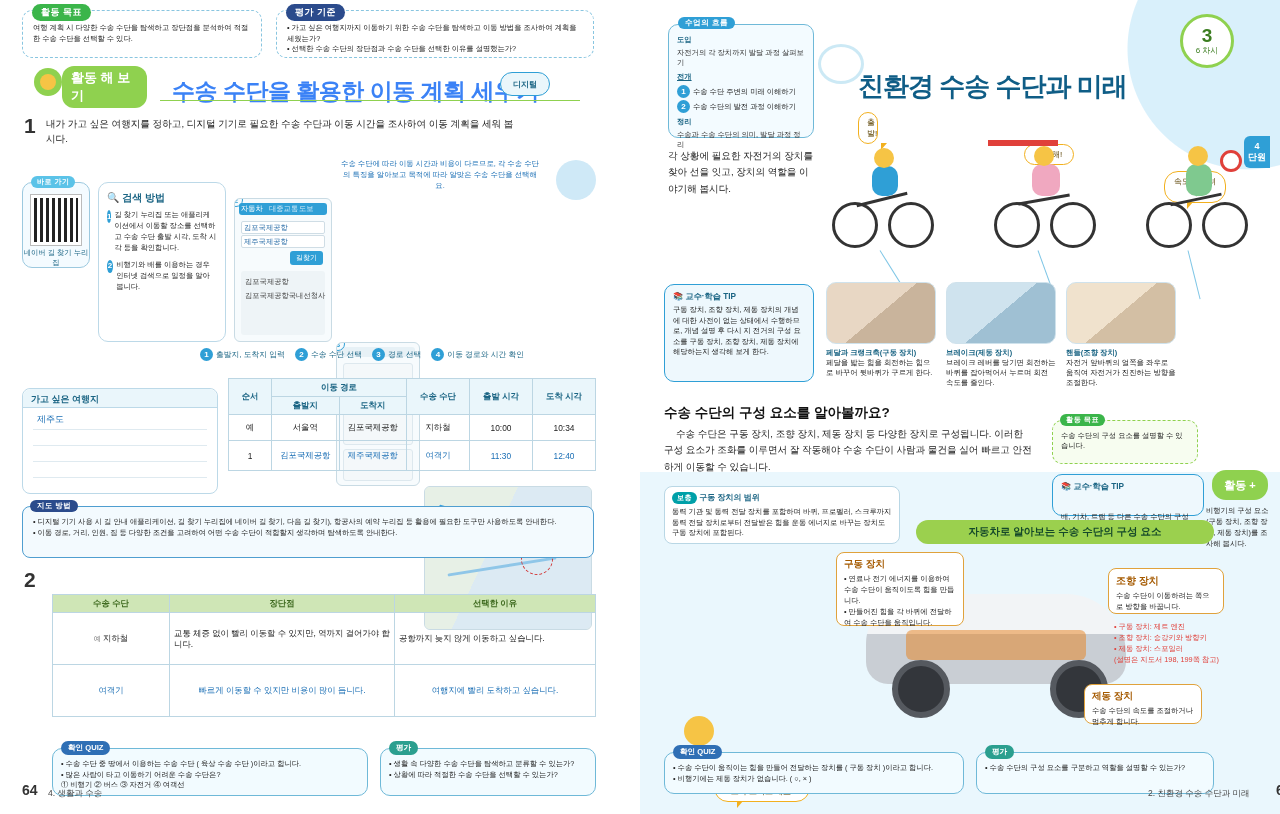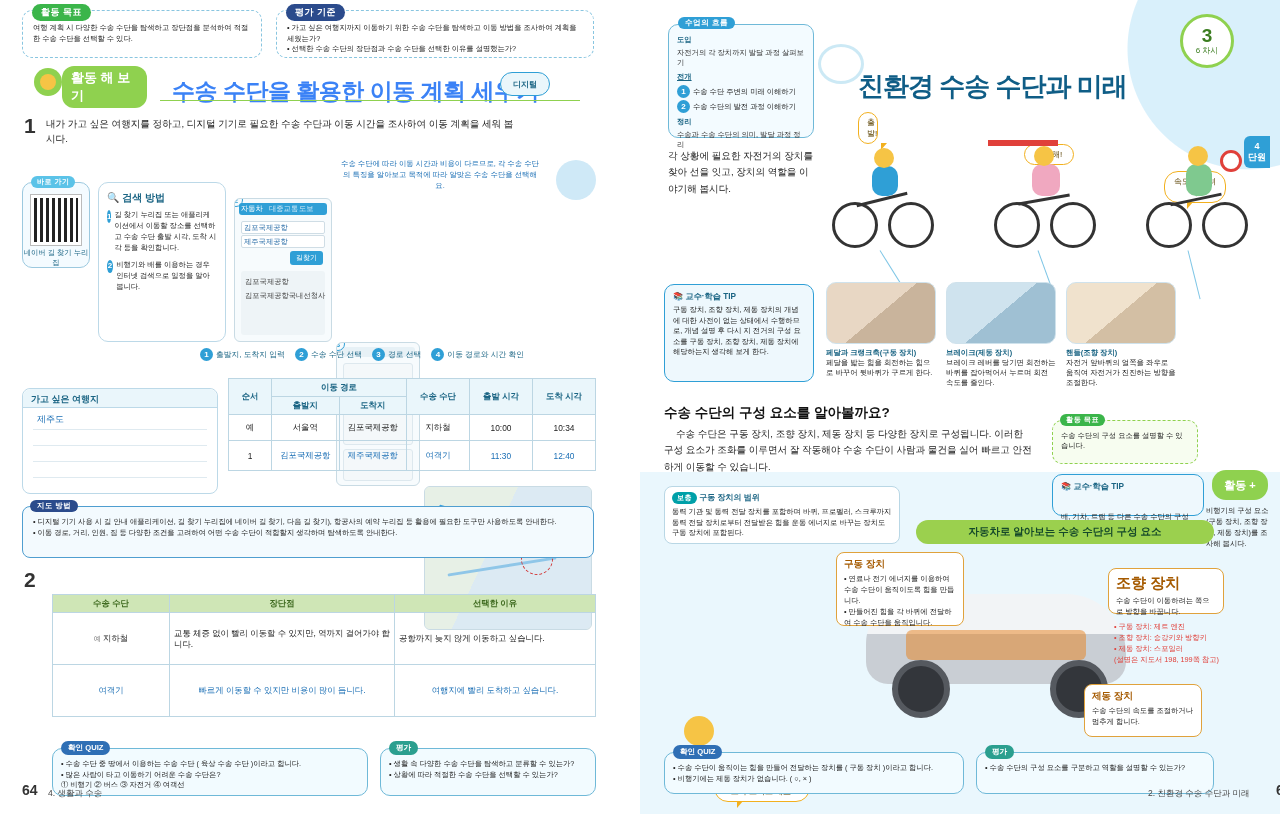--- a/index.html
+++ b/index.html
@@ -430,25 +430,25 @@
     <div style="position:absolute;left:70px;top:70px;width:180px;height:30px;background:#e87f1a;opacity:.5;border-radius:6px;"></div>
   </div>
 
   <div class="blk carbox" style="left:196px;top:552px;width:128px;height:74px;">
     <div style="font-size:9.6px;font-weight:bold;color:#a55a00;">구동 장치</div>
     <div class="tiny" style="margin-top:3px;line-height:1.5;">• 연료나 전기 에너지를 이용하여 수송 수단이 움직이도록 힘을 만듭니다.</div>
     <div class="tiny" style="line-height:1.5;">• 만들어진 힘을 각 바퀴에 전달하여 수송 수단을 움직입니다.</div>
   </div>
 
   <div class="blk carbox" style="left:468px;top:568px;width:116px;height:46px;">
-    <div style="font-size:15px;font-weight:bold;color:#a55a00;">조향 장치</div>
+    <div style="font-size:10px;font-weight:bold;color:#a55a00;">조향 장치</div>
     <div class="tiny" style="margin-top:3px;line-height:1.5;">수송 수단이 이동하려는 쪽으로 방향을 바꿉니다.</div>
   </div>
 
-  <div class="blk carbox" style="left:444px;top:684px;width:118px;height:53px;">
+  <div class="blk carbox" style="left:444px;top:684px;width:118px;height:40px;">
     <div style="font-size:9.6px;font-weight:bold;color:#a55a00;">제동 장치</div>
     <div class="tiny" style="margin-top:3px;line-height:1.5;">수송 수단의 속도를 조절하거나 멈추게 합니다.</div>
   </div>
 
   <div class="blk tiny handwrite-red" style="left:474px;top:622px;width:130px;line-height:1.5;">
     <div>• 구동 장치: 제트 엔진</div>
     <div>• 조향 장치: 승강키와 방향키</div>
     <div>• 제동 장치: 스포일러</div>
     <div>  (설명은 지도서 198, 199쪽 참고)</div>
   </div>

